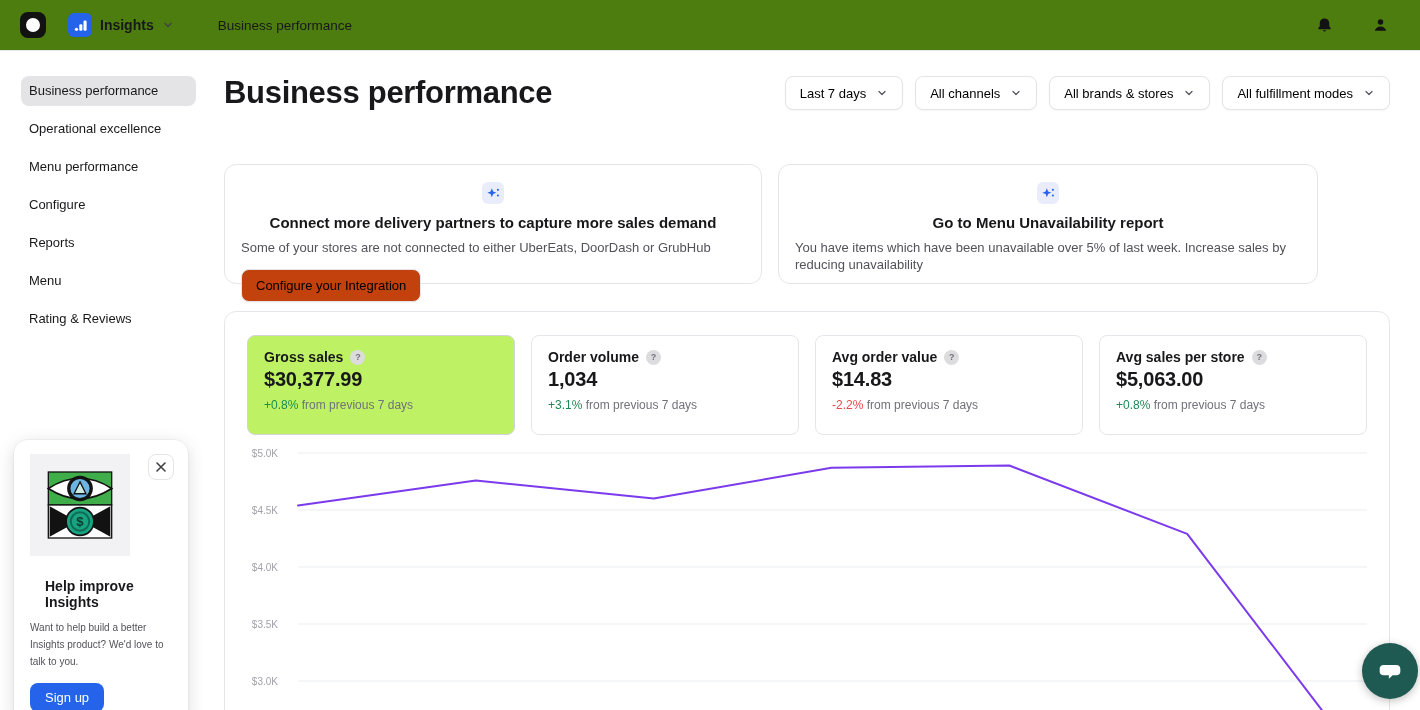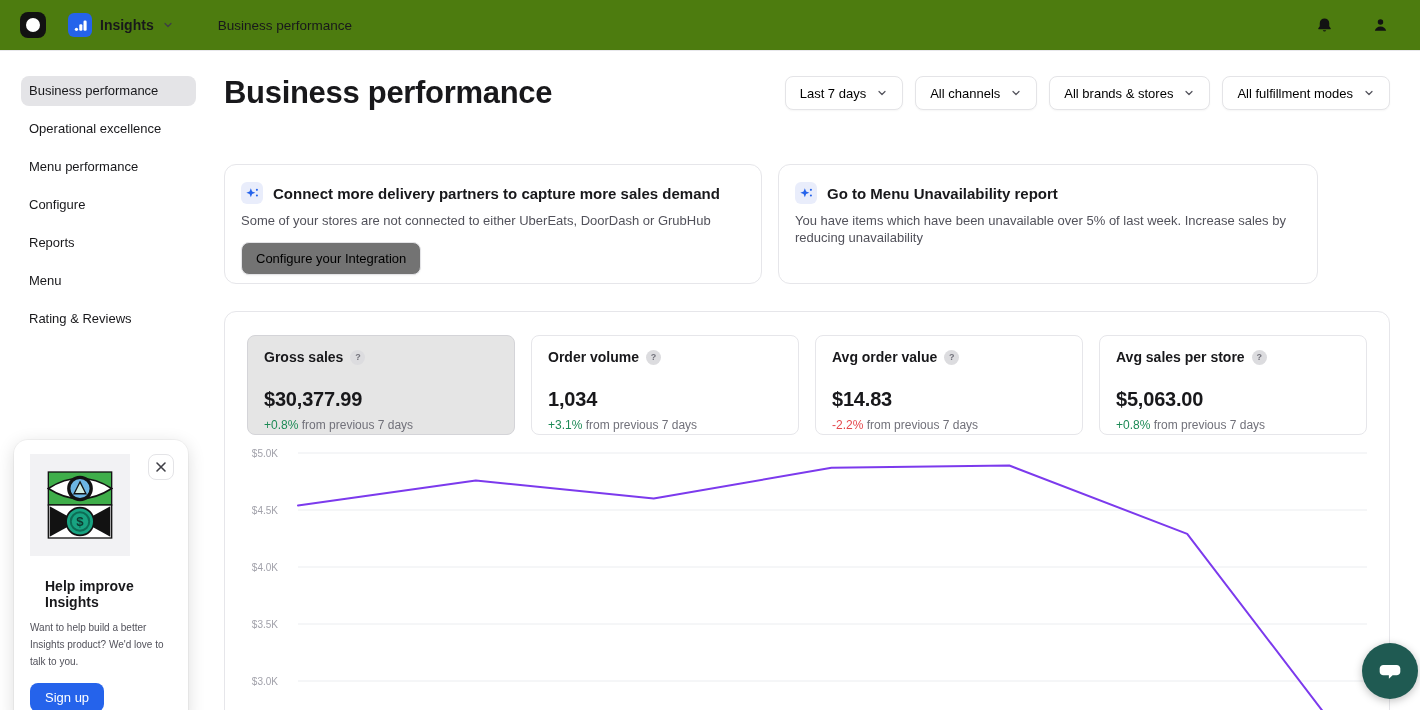--- a/index.html
+++ b/index.html
@@ -36,41 +36,41 @@
   .filters { display:flex; gap:12px; }
   .filter-pill { display:flex; align-items:center; gap:10px; height:34px; padding:0 14px;
     border:1px solid #e4e4e7; border-radius:8px; background:#fff; font-size:13px; font-weight:500;
     cursor:pointer; box-shadow:0 1px 2px rgba(0,0,0,0.04); font-family:inherit; }
 
   
   .banners { display:flex; gap:16px; margin-top:53px; }
   .banner { border:1px solid #e6e6ea; border-radius:12px; padding:17px 16px; height:120px; }
   .banner-1 { width:538px; }
   .banner-2 { width:540px; }
-  .banner-head { display:flex; align-items:center; gap:10px; }
+  .banner-head { display:flex; align-items:center; gap:10px;flex-direction:column; }
   .spark-box { width:22px; height:22px; border-radius:6px; background:#e9edfb; flex:none;
     display:flex; align-items:center; justify-content:center; }
   .banner-title { font-size:15px; font-weight:700; }
   .banner-desc { font-size:13px; color:#52525b; margin:8px 0 0 0; line-height:17px; max-width:500px; }
   .banner-action { margin-top:13px; padding:8px 14px; font-size:13px; font-weight:500;
-    border:1px solid #e4e4e7; border-radius:8px; background:#737373; cursor:pointer;
+    border:1px solid #e4e4e7; border-radius:8px; background:#c2410c; cursor:pointer;
     box-shadow:0 1px 2px rgba(0,0,0,0.04); font-family:inherit; }
 
   
   .panel { margin-top:27px; border:1px solid #e6e6ea; border-radius:12px; padding:23px 22px 0 22px;
     height:500px; }
   .kpi-row { display:flex; gap:16px; }
   .kpi-card { width:268px; height:100px; border:1px solid #e6e6ea; border-radius:8px;
     padding:13px 16px; background:#fff; cursor:pointer; }
-  .kpi-card.selected { background:#e5e5e5; border-color:#d4d4d8; }
+  .kpi-card.selected { background:#bef264; border-color:#d4d4d8; }
   .kpi-label-row { display:flex; align-items:center; gap:7px; }
   .kpi-label { font-size:14px; font-weight:700; }
   .qmark { width:15px; height:15px; border-radius:50%; background:#dcdcdf; color:#71717a;
     font-size:9px; display:flex; align-items:center; justify-content:center; font-weight:700; }
-  .kpi-value { font-size:20px; font-weight:700; margin-top:23px; letter-spacing:-0.2px; }
+  .kpi-value { font-size:20px; font-weight:700; margin-top:3px; letter-spacing:-0.2px; }
   .kpi-delta { font-size:12px; color:#71717a; margin-top:7px; }
   .delta { font-weight:400; }
   .delta.up { color:#1d8a56; }
   .delta.down { color:#e5484d; }
 
   
   .chart-wrap { margin-top:6px; }
   .gridline { stroke:#ebedf0; stroke-width:1; }
   .ytick { fill:#a1a1aa; font-size:10px; text-anchor:end; font-family:"Liberation Sans",sans-serif; }
 

